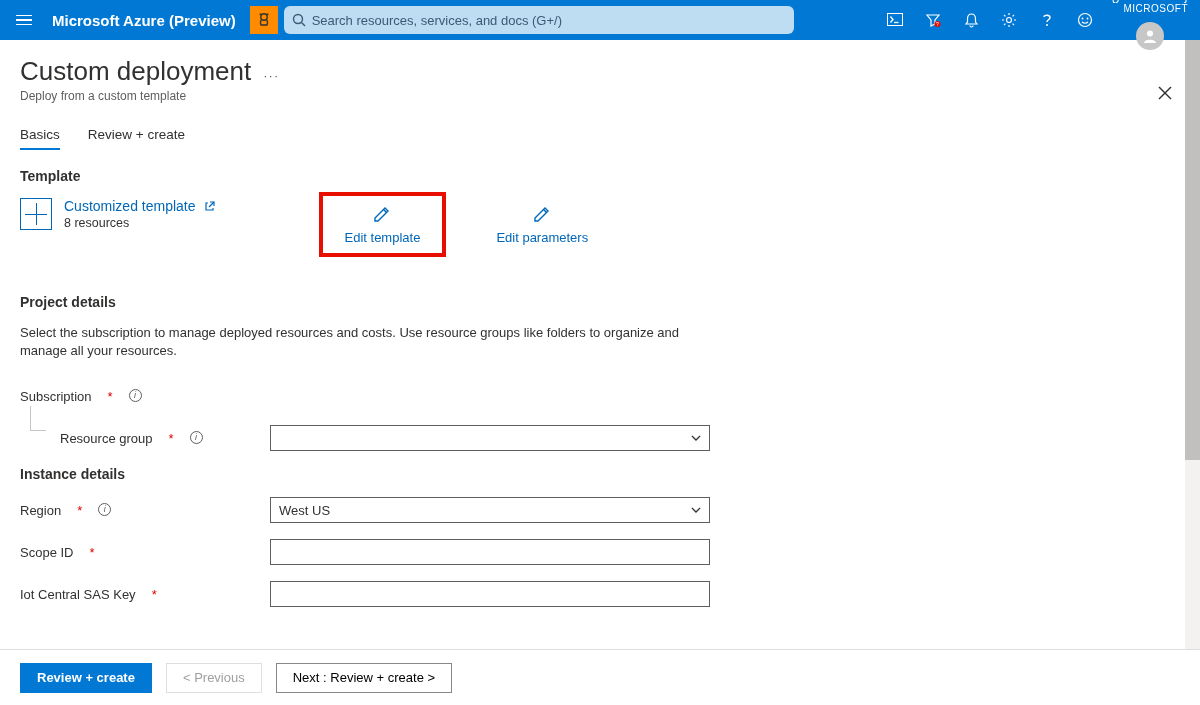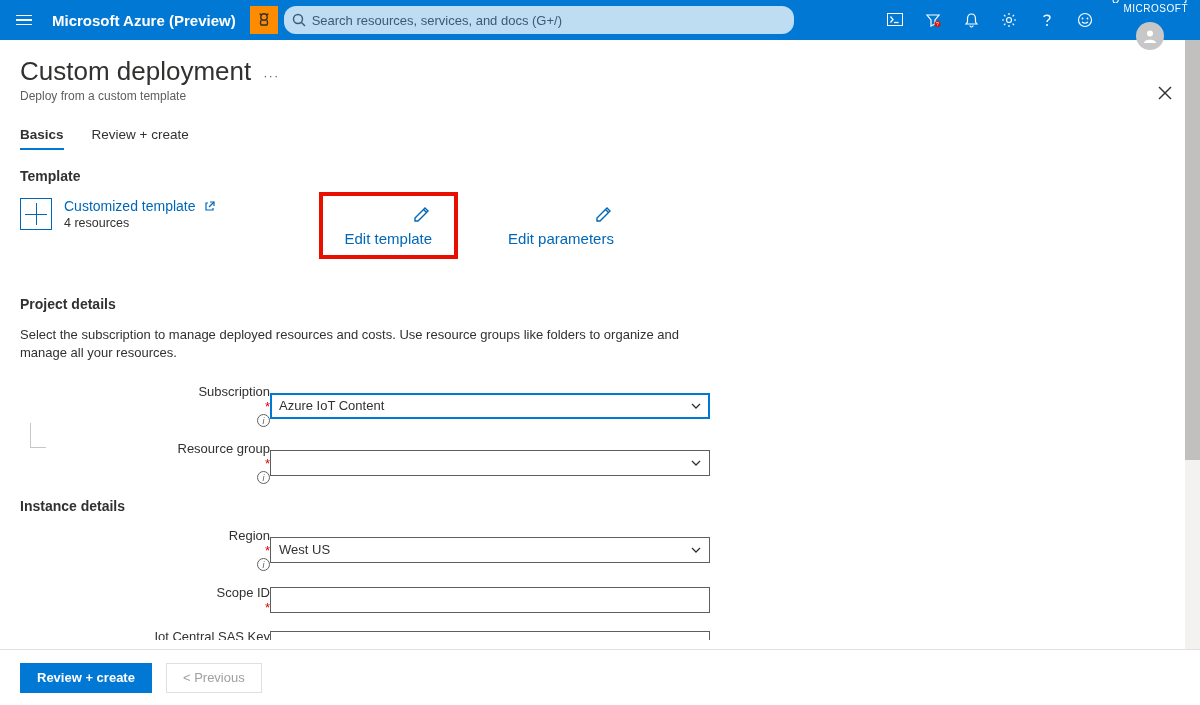--- a/index.html
+++ b/index.html
@@ -2,62 +2,62 @@
 <html><head>
 <meta charset="utf-8">
 <style>
   * { margin:0; padding:0; box-sizing:border-box; }
   body { font-family:"Segoe UI",Arial,sans-serif; font-size:13px; color:#323130; background:#fff; }
   .topbar { height:40px; background:#0078d4; color:#fff; display:flex; align-items:center; padding:0 6px 0 12px; }
   .hamburger { width:28px; display:flex; flex-direction:column; gap:3px; cursor:pointer; padding:6px 4px; }
   .hamburger div { height:1.5px; width:16px; background:#fff; }
   .brand { font-weight:600; font-size:15px; margin:0 14px 0 12px; white-space:nowrap; }
   .preview-box { width:28px; height:28px; background:#ff8c00; display:flex; align-items:center; justify-content:center; margin-right:6px; }
-  .search { flex:0 0 510px; height:28px; background:#bedcf2; border-radius:12px; display:flex; align-items:center; color:#3b5a74; padding:0 8px; }
+  .search { flex:0 0 510px; height:28px; background:#bedcf2; border-radius:6px; display:flex; align-items:center; color:#3b5a74; padding:0 8px; }
   .search svg { flex:0 0 auto; }
   .search-text { margin-left:6px; font-size:13px; }
   .spacer { flex:1; }
   .top-icons { display:flex; align-items:center; gap:2px; }
   .top-icon { width:36px; height:40px; display:flex; align-items:center; justify-content:center; cursor:pointer; }
   .account { display:flex; align-items:center; gap:8px; padding:0 6px; cursor:pointer;flex-direction:column; }
   .account-text { text-align:right; line-height:1.1; font-size:12px; }
   .account-text .sub { font-size:10px; letter-spacing:0.5px; }
   .avatar { width:28px; height:28px; border-radius:50%; background:#c7c7c7; display:flex; align-items:center; justify-content:center; }
 
   .page { position:relative; padding:16px 20px 0 20px; height:600px; overflow-y:auto; }
   .breadcrumb { color:#0067b8; font-size:13px; margin-bottom:10px; display:flex; align-items:center; gap:6px; }
   .blade-header { display:flex; align-items:flex-start; }
   .blade-title { font-size:26px; font-weight:400; }
   .more { margin-left:12px; margin-top:12px; color:#605e5c; letter-spacing:1px; cursor:pointer; }
   .blade-sub { font-size:12px; color:#605e5c; margin-top:2px; margin-bottom:24px; }
   .close-x { position:absolute; top:46px; right:28px; cursor:pointer; }
 
   .tabs { display:flex; gap:28px; border-bottom:none; margin-bottom:18px; }
   .tab { font-size:13.5px; padding-bottom:6px; cursor:pointer; border-bottom:2px solid transparent; color:#323130; }
-  .tab.active { font-weight:700; border-bottom:2px solid #0078d4;text-align:center; }
+  .tab.active { font-weight:400; border-bottom:2px solid #0078d4;text-align:center; }
 
   .section-head { font-weight:600; font-size:14px; margin:4px 0 14px; }
   .template-row { display:flex; align-items:flex-start; gap:110px; }
   .tmpl-left { display:flex; gap:12px; }
   .tmpl-icon { width:32px; height:32px; border:1px solid #0067b8; background:#fff; position:relative; }
   .tmpl-icon::before, .tmpl-icon::after { content:""; position:absolute; background:#0067b8; }
   .tmpl-icon::before { left:4px; right:4px; top:50%; height:1px; }
   .tmpl-icon::after { top:4px; bottom:4px; left:50%; width:1px; }
   .tmpl-link { color:#0067b8; font-size:14px; cursor:pointer; display:flex; align-items:center; gap:8px; }
   .tmpl-sub { font-size:12.5px; color:#323130; margin-top:2px; }
-  .edit-tile { display:flex; flex-direction:column; align-items:flex-end; gap:6px; color:#0067b8; font-size:15px; cursor:pointer; padding:6px 20px; }
+  .edit-tile { display:flex; flex-direction:column; align-items:center; gap:6px; color:#0067b8; font-size:13px; cursor:pointer; padding:6px 20px; }
   .edit-tile.highlight { outline:4px solid #e80f00; outline-offset:2px; }
 
   .proj-desc { font-size:13px; color:#323130; max-width:660px; margin:8px 0 22px; line-height:1.4; }
 
   .form-row { display:flex; align-items:center; margin-bottom:14px; min-height:28px; }
   .form-row.indent { padding-left:40px; position:relative; }
   .form-row.indent::before { content:""; position:absolute; left:10px; top:-18px; width:1px; height:24px; background:#c8c6c4; }
   .form-row.indent::after { content:""; position:absolute; left:10px; top:6px; width:16px; height:1px; background:#c8c6c4; }
-  .form-label { width:250px; font-size:13px; display:flex; align-items:flex-end; gap:0;flex-direction:column; }
+  .form-label { width:250px; font-size:13px; display:flex; align-items:flex-start; gap:16px; }
   .req { color:#e00000; }
   .info { width:13px; height:13px; border:1px solid #605e5c; border-radius:50%; display:inline-flex; align-items:center; justify-content:center; font-size:9px; color:#605e5c; font-style:italic; cursor:help; }
   .form-control { width:440px; height:26px; border:1px solid #605e5c; font-size:13px; padding:0 8px; display:flex; align-items:center; justify-content:space-between; background:#fff; cursor:pointer; }
   .form-control.focused { border:1px solid #0078d4; box-shadow:0 0 0 1px #0078d4 inset; }
   .form-control input { border:none; outline:none; width:100%; font-size:13px; font-family:inherit; }
   .chev { width:10px; height:10px; }
   .create-new { color:#0067b8; font-size:13px; margin-left:280px; margin-top:-6px; margin-bottom:18px; cursor:pointer; }
 
   .footer { position:fixed; bottom:0; left:0; right:0; border-top:1px solid #e1dfdd; background:#fff; height:56px; display:flex; align-items:center; gap:14px; padding:0 20px; }
   .btn { height:30px; padding:0 16px; font-size:13px; border:1px solid #8a8886; background:#fff; cursor:pointer; }
@@ -184,21 +184,21 @@
       <div class="tmpl-icon"></div>
       <div>
         <div class="tmpl-link">
           <span>Customized template</span>
           <svg width="11" height="11" viewBox="0 0 11 11">
               <path d="M4 2 L2 2 L2 9 L9 9 L9 7" stroke="#0067b8" fill="none" stroke-width="1.2"></path>
               <path d="M6 1 L10 1 L10 5" stroke="#0067b8" fill="none" stroke-width="1.2"></path>
               <line x1="10" y1="1" x2="5" y2="6" stroke="#0067b8" stroke-width="1.2"></line>
             </svg>
         </div>
-        <div class="tmpl-sub">4 resources</div>
+        <div class="tmpl-sub">8 resources</div>
       </div>
     </div>
     <div style="display:flex;gap:36px;">
       <div class="edit-tile highlight">
         <svg width="20" height="20" viewBox="0 0 20 20">
             <path d="M3 17 L3 14 L13 4 L16 7 L6 17 Z" stroke="#0067b8" fill="none" stroke-width="1.4"></path>
             <line x1="11.5" y1="5.5" x2="14.5" y2="8.5" stroke="#0067b8" stroke-width="1.4"></line>
           </svg>
         <span>Edit template</span>
       </div>
@@ -214,26 +214,20 @@
 
   <div class="section-head" style="margin-top:43px;">Project details</div>
   <div class="proj-desc">Select the subscription to manage deployed resources and costs. Use resource groups like folders to organize and manage all your resources.</div>
 
   <div class="form-row">
     <div class="form-label">
       <span>Subscription</span>
       <span class="req">*</span>
       <span class="info">i</span>
     </div>
-    <div class="form-control focused">
-      <span>Azure IoT Content</span>
-      <svg class="chev" viewBox="0 0 10 10">
-          <path d="M1 3 L5 7 L9 3" stroke="#323130" fill="none" stroke-width="1.3"></path>
-        </svg>
-    </div>
   </div>
 
   <div class="form-row indent">
     <div class="form-label" style="width:210px;">
       <span>Resource group</span>
       <span class="req">*</span>
       <span class="info">i</span>
     </div>
     <div class="form-control">
       <span></span>
@@ -280,13 +274,14 @@
   </div>
 </div>
 
 <div class="scrollbar-fake">
     <div class="scrollbar-thumb"></div>
   </div>
 
 <div class="footer">
   <button class="btn primary">Review + create</button>
   <button class="btn disabled">&lt; Previous</button>
+  <button class="btn">Next : Review + create &gt;</button>
 </div>
 
 </body></html>

